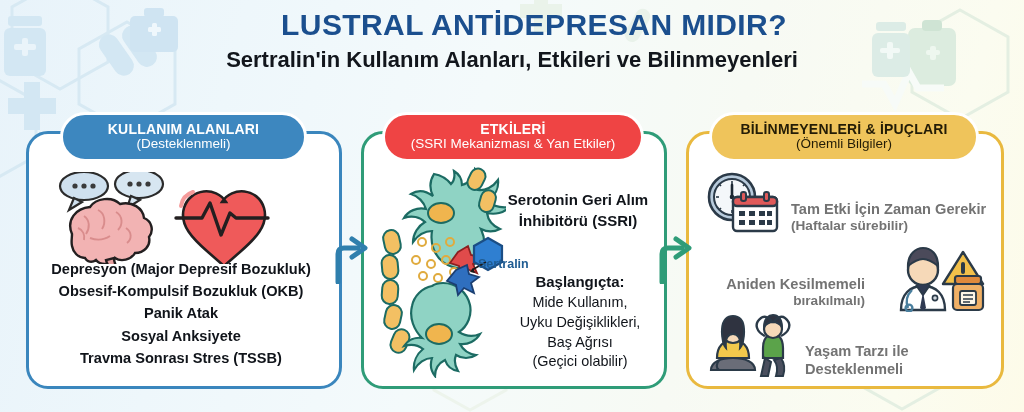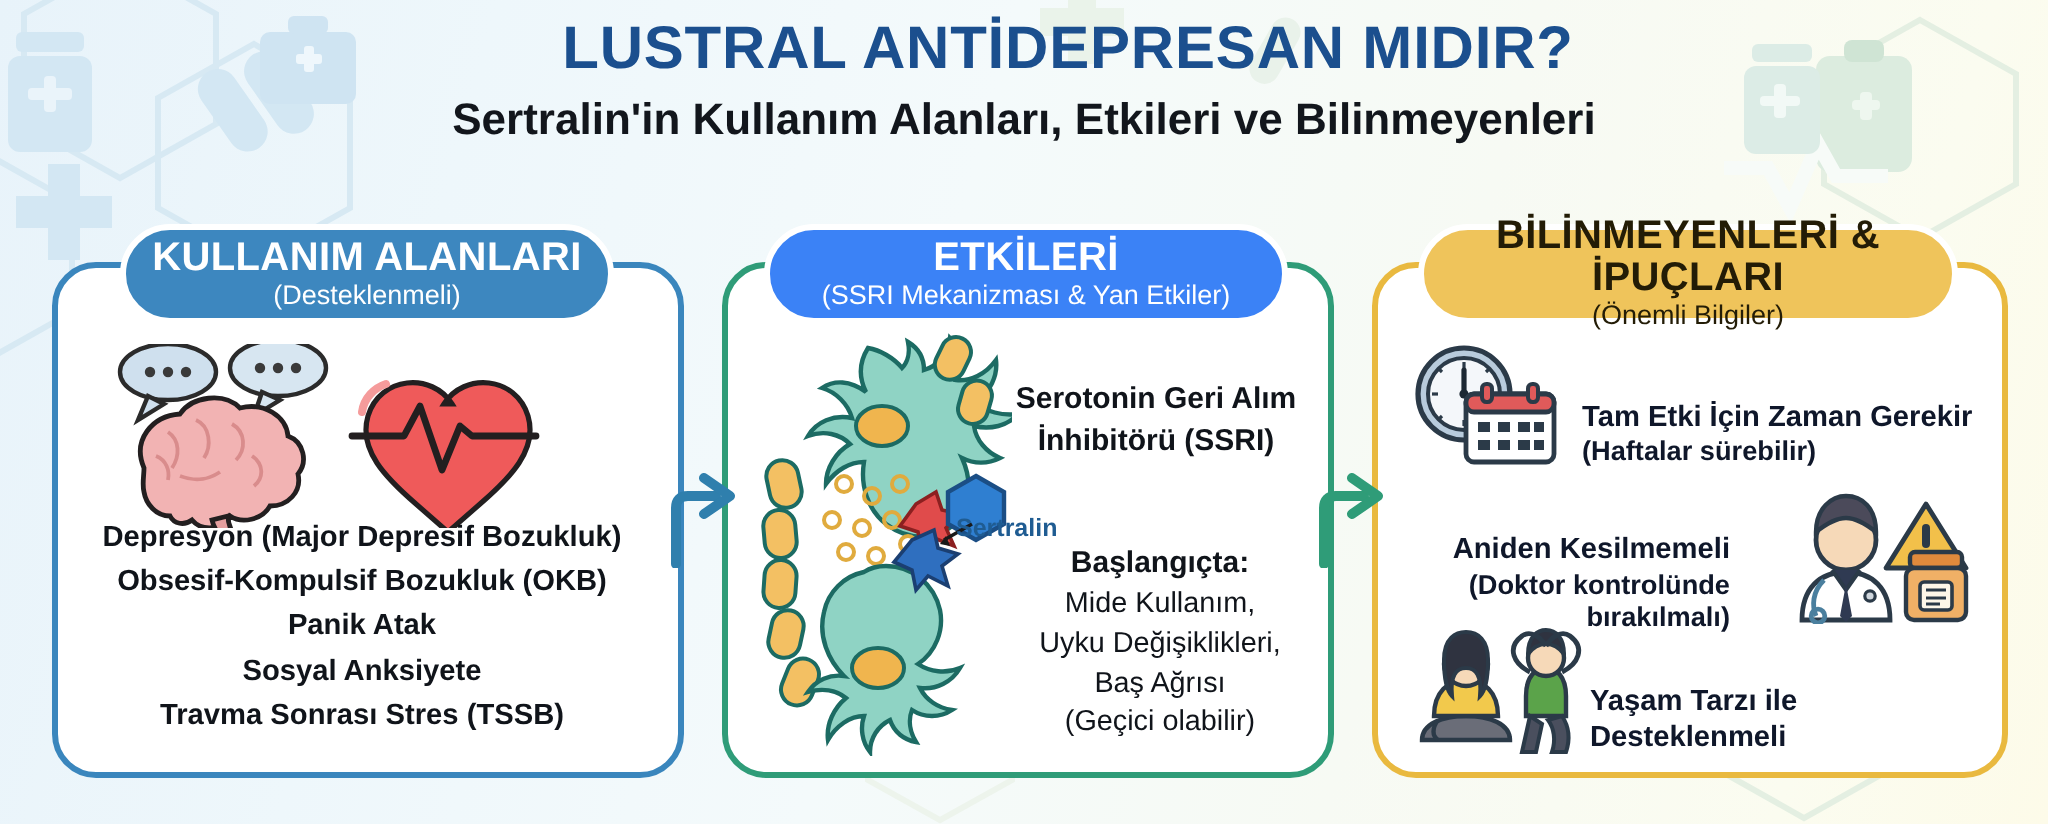--- a/index.html
+++ b/index.html
@@ -26,23 +26,23 @@
   }
   .panel-1{left:26px;top:131px;width:310px;height:252px;border:3px solid #3a86bd;}
   .panel-2{left:361px;top:131px;width:300px;height:252px;border:3px solid #2f9c78;}
   .panel-3{left:686px;top:131px;width:312px;height:252px;border:3px solid #e9b93f;}
   .pill{
     position:absolute;z-index:4;border-radius:26px;text-align:center;
     border:3px solid #ffffff;box-sizing:border-box;
     display:flex;flex-direction:column;align-items:center;justify-content:center;
   }
   .pill-1{left:60px;top:112px;width:247px;height:50px;background:#3d87bf;}
-  .pill-2{left:382px;top:112px;width:262px;height:50px;background:#3b82f6;}
+  .pill-2{left:382px;top:112px;width:262px;height:50px;background:#ef4444;}
   .pill-3{left:709px;top:112px;width:270px;height:50px;background:#efc45b;}
-  .pill .l1{font-size:20px;font-weight:bold;line-height:1.05;letter-spacing:.2px;}
+  .pill .l1{font-size:14px;font-weight:bold;line-height:1.05;letter-spacing:.2px;}
   .pill .l2{font-size:13.5px;line-height:1.1;margin-top:1px;}
   .pill-1 .l1,.pill-1 .l2,.pill-2 .l1,.pill-2 .l2{color:#ffffff;}
   .pill-3 .l1,.pill-3 .l2{color:#231c06;}
   
   .p1-icons{position:absolute;left:36px;top:172px;width:290px;height:92px;z-index:3;}
   .p1-list{
     position:absolute;left:30px;top:258px;width:302px;z-index:3;text-align:center;
     color:#10141a;font-size:14.6px;font-weight:bold;line-height:1.52;
   }
   .p1-list div{white-space:nowrap;}
@@ -60,21 +60,21 @@
     position:absolute;left:500px;top:272px;width:160px;z-index:3;text-align:center;
     color:#10141a;line-height:1.36;
   }
   .p2-side .hd{font-size:15px;font-weight:bold;margin-bottom:1px;}
   .p2-side .ln{font-size:14.4px;}
   
   .p3-row{position:absolute;z-index:3;}
   .r1{left:703px;top:170px;width:292px;height:66px;}
   .r2{left:703px;top:243px;width:292px;height:70px;}
   .r3{left:703px;top:312px;width:292px;height:68px;}
-  .p3-txt{color:#0f172a;margin-top:29px;}
+  .p3-txt{color:#737373;margin-top:29px;}
   .p3-txt .hd{font-size:14.6px;font-weight:bold;line-height:1.2;}
   .p3-txt .sb{font-size:13.6px;line-height:1.2;font-weight:bold;}
   
   .arrow{position:absolute;z-index:4;}
   .a1{left:334px;top:232px;}
   .a2{left:658px;top:232px;}
 </style>
 </head>
 <body>
 
@@ -351,21 +351,20 @@
   </svg>
   <div class="p3-txt">
     <div class="hd">Tam Etki İçin Zaman Gerekir</div>
     <div class="sb">(Haftalar sürebilir)</div>
   </div>
 </div>
 
 <div class="p3-row r2" style="display:flex;align-items:center;gap:22px;">
   <div class="p3-txt" style="flex:1;text-align:right;padding-right:4px;">
     <div class="hd">Aniden Kesilmemeli</div>
-    <div class="sb">(Doktor kontrolünde</div>
     <div class="sb">bırakılmalı)</div>
   </div>
   <svg width="104" height="68" viewBox="0 0 104 68">
     <g>
       <path d="M10 66 c0-16 9-24 22-24 c13 0 22 8 22 24 z" fill="#ffffff" stroke="#2b3a48" stroke-width="2.4"></path>
       <circle cx="32" cy="26" r="15" fill="#f6d9b8" stroke="#2b3a48" stroke-width="2.4"></circle>
       <path d="M17 22 c0-12 8-18 15-18 c8 0 15 6 15 18 c-5-4-10-7-15-7 c-5 0-10 3-15 7 z" fill="#4b4a5a" stroke="#2b3a48" stroke-width="2.2"></path>
       <path d="M25 41 l7 10 l7-10" fill="#2f3a52" stroke="#2b3a48" stroke-width="2"></path>
       <path d="M32 48 l-3 16 l3 3 l3-3 z" fill="#2f3a52"></path>
       <path d="M21 46 c-6 6-6 13-4 18" fill="none" stroke="#4a7f9e" stroke-width="2.4"></path>
@@ -383,21 +382,21 @@
       <rect x="69" y="47" width="16" height="14" rx="2" fill="#fdf6e8" stroke="#2b3a48" stroke-width="1.8"></rect>
       <g stroke="#2b3a48" stroke-width="1.5">
           <path d="M72 51 h10"></path>
           <path d="M72 55 h10"></path>
           <path d="M72 58 h7"></path>
         </g>
     </g>
   </svg>
 </div>
 
-<div class="p3-row r3" style="display:flex;align-items:center;gap:2px;">
+<div class="p3-row r3" style="display:flex;align-items:center;gap:12px;">
   <svg width="90" height="64" viewBox="0 0 90 64">
     <g>
       <path d="M8 56 c0-8 10-12 22-12 c12 0 22 4 22 12 z" fill="#6a6d78" stroke="#2b3a48" stroke-width="2.2"></path>
       <path d="M14 44 c0-12 7-18 16-18 c9 0 16 6 16 18 z" fill="#f2c94c" stroke="#2b3a48" stroke-width="2.2"></path>
       <circle cx="30" cy="18" r="11" fill="#f6d9b8" stroke="#2b3a48" stroke-width="2.2"></circle>
       <path d="M19 16 c0-11 6-14 11-14 c6 0 11 4 11 14 c0 10-2 16-4 18 c1-10-2-14-7-14 c-5 0-8 4-7 14 c-2-2-4-8-4-18 z" fill="#2f3340" stroke="#2b3a48" stroke-width="2"></path>
       <path d="M16 46 c-3 4-3 8 0 10" fill="none" stroke="#2b3a48" stroke-width="2.2"></path>
     </g>
     <g>
       <path d="M60 34 c0-10 5-14 10-14 c5 0 10 4 10 14 l0 10 h-20 z" fill="#5ba34a" stroke="#2b3a48" stroke-width="2.2"></path>

